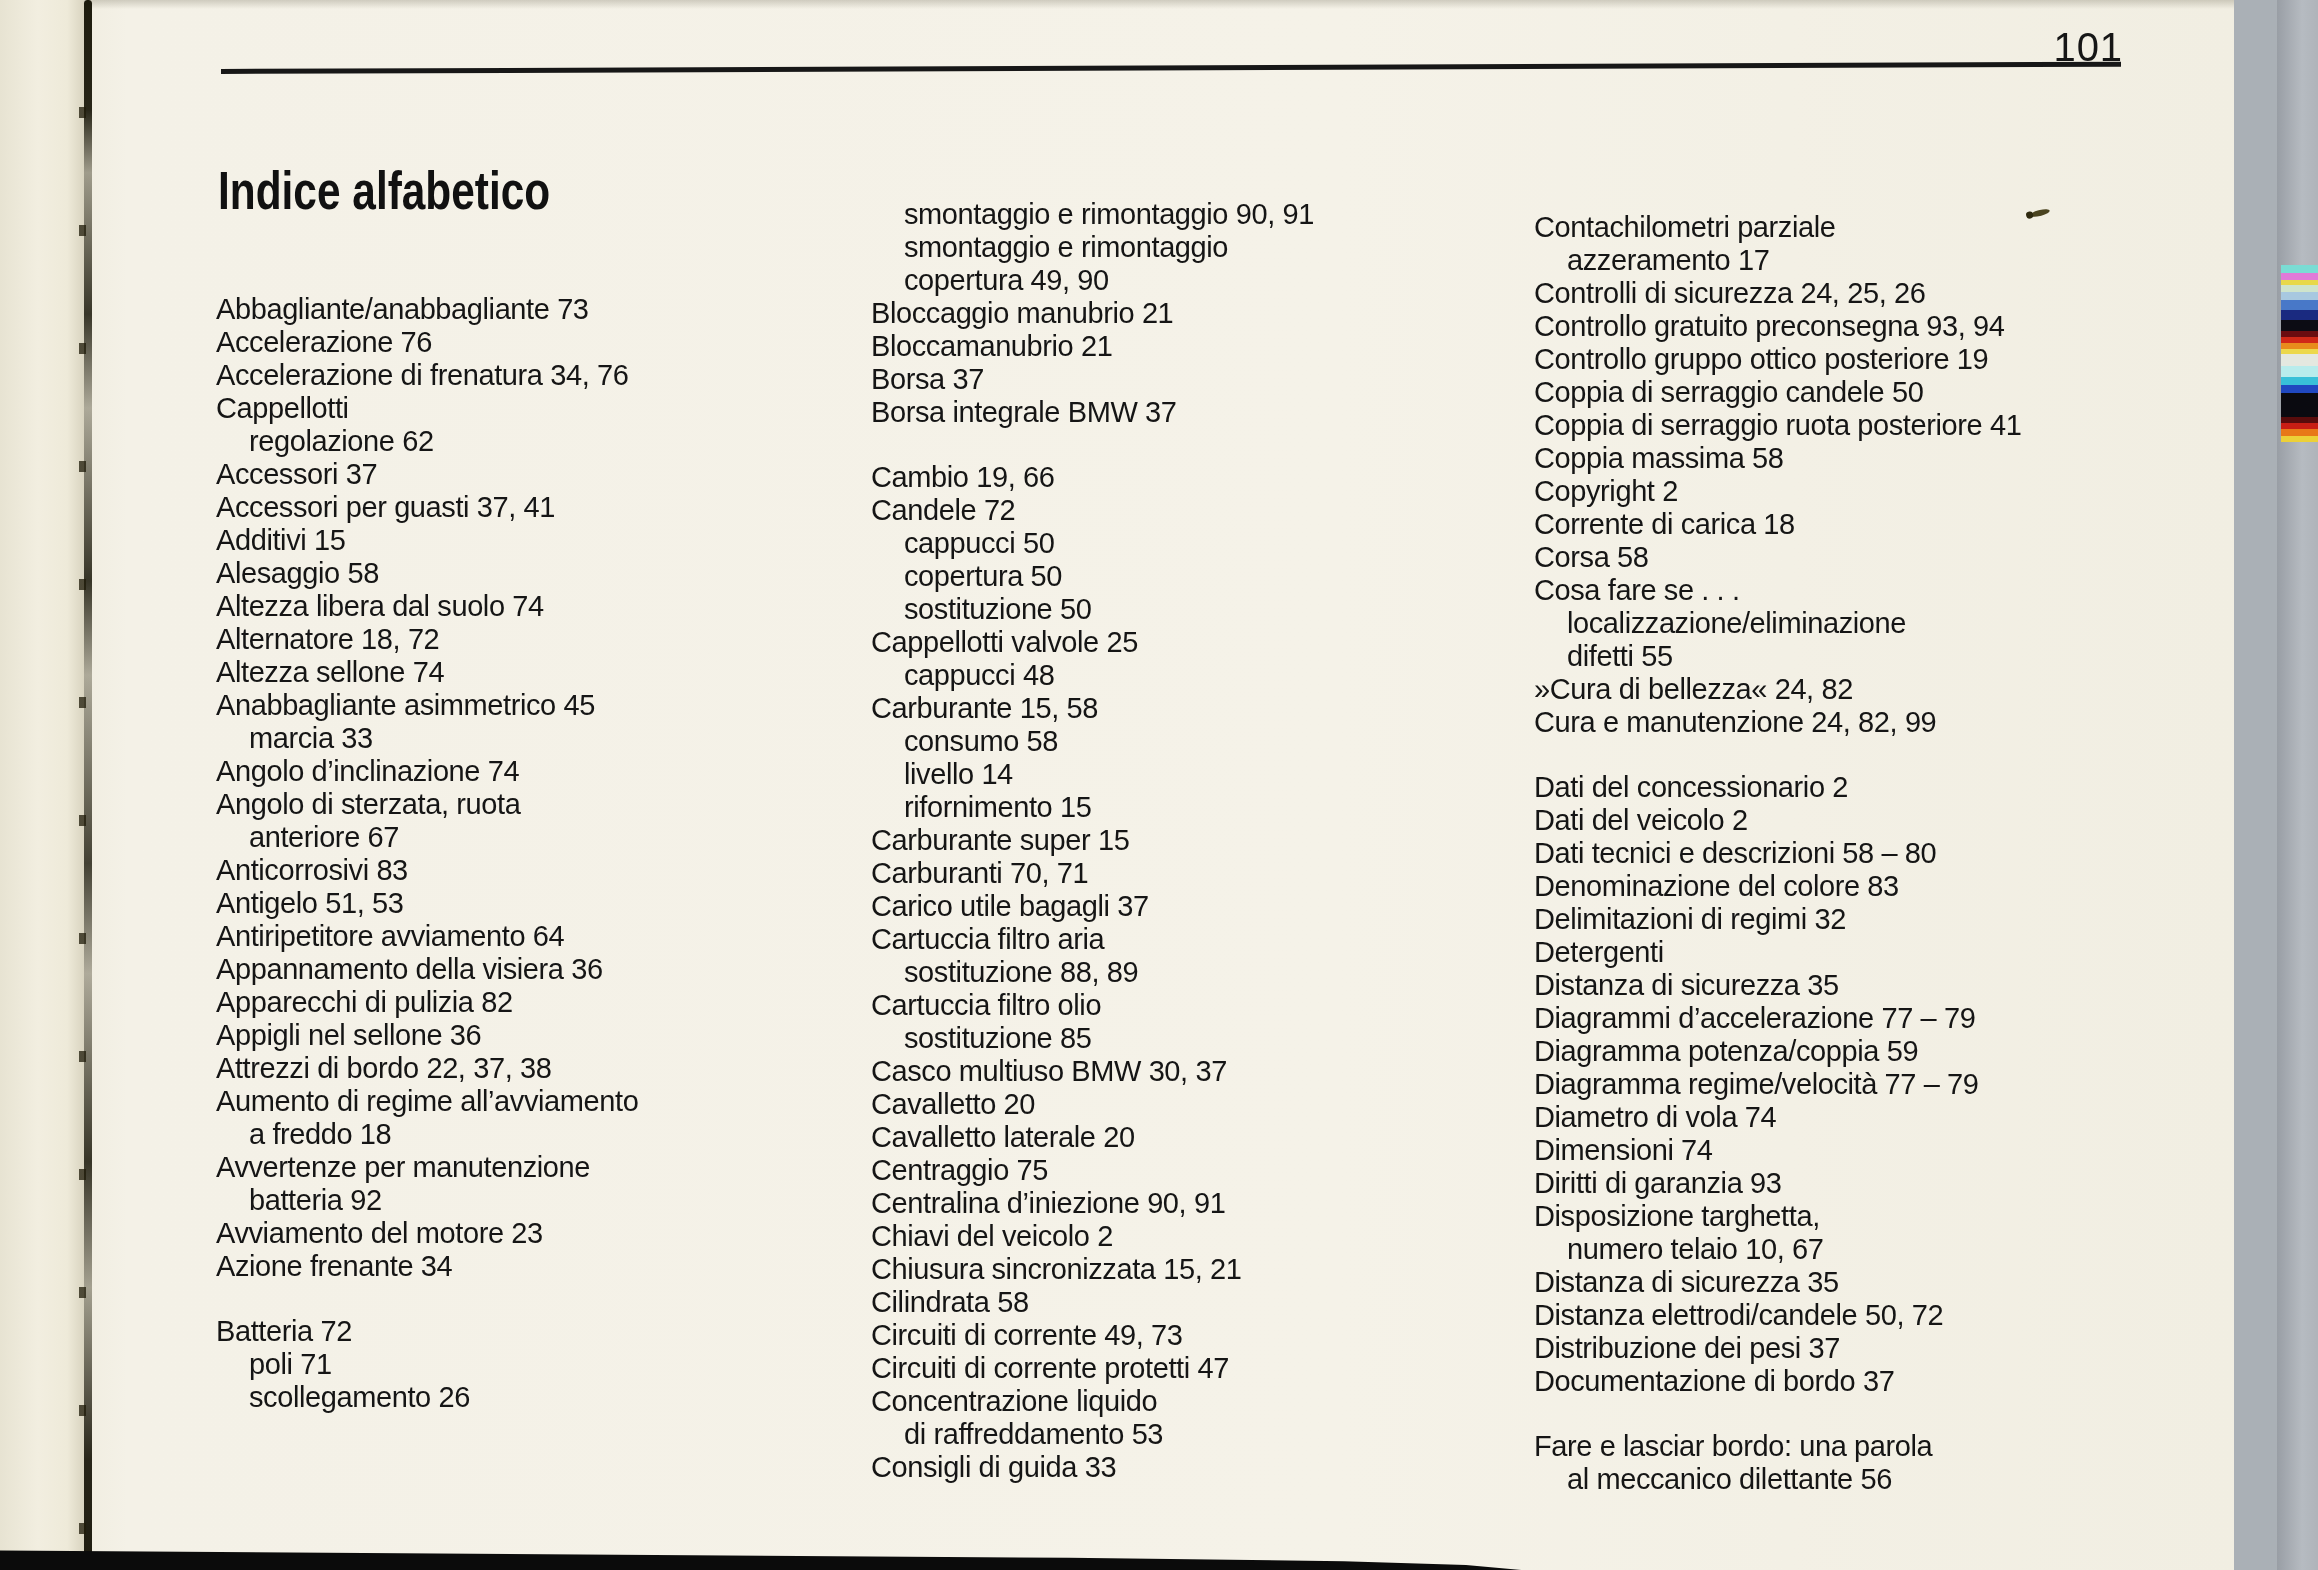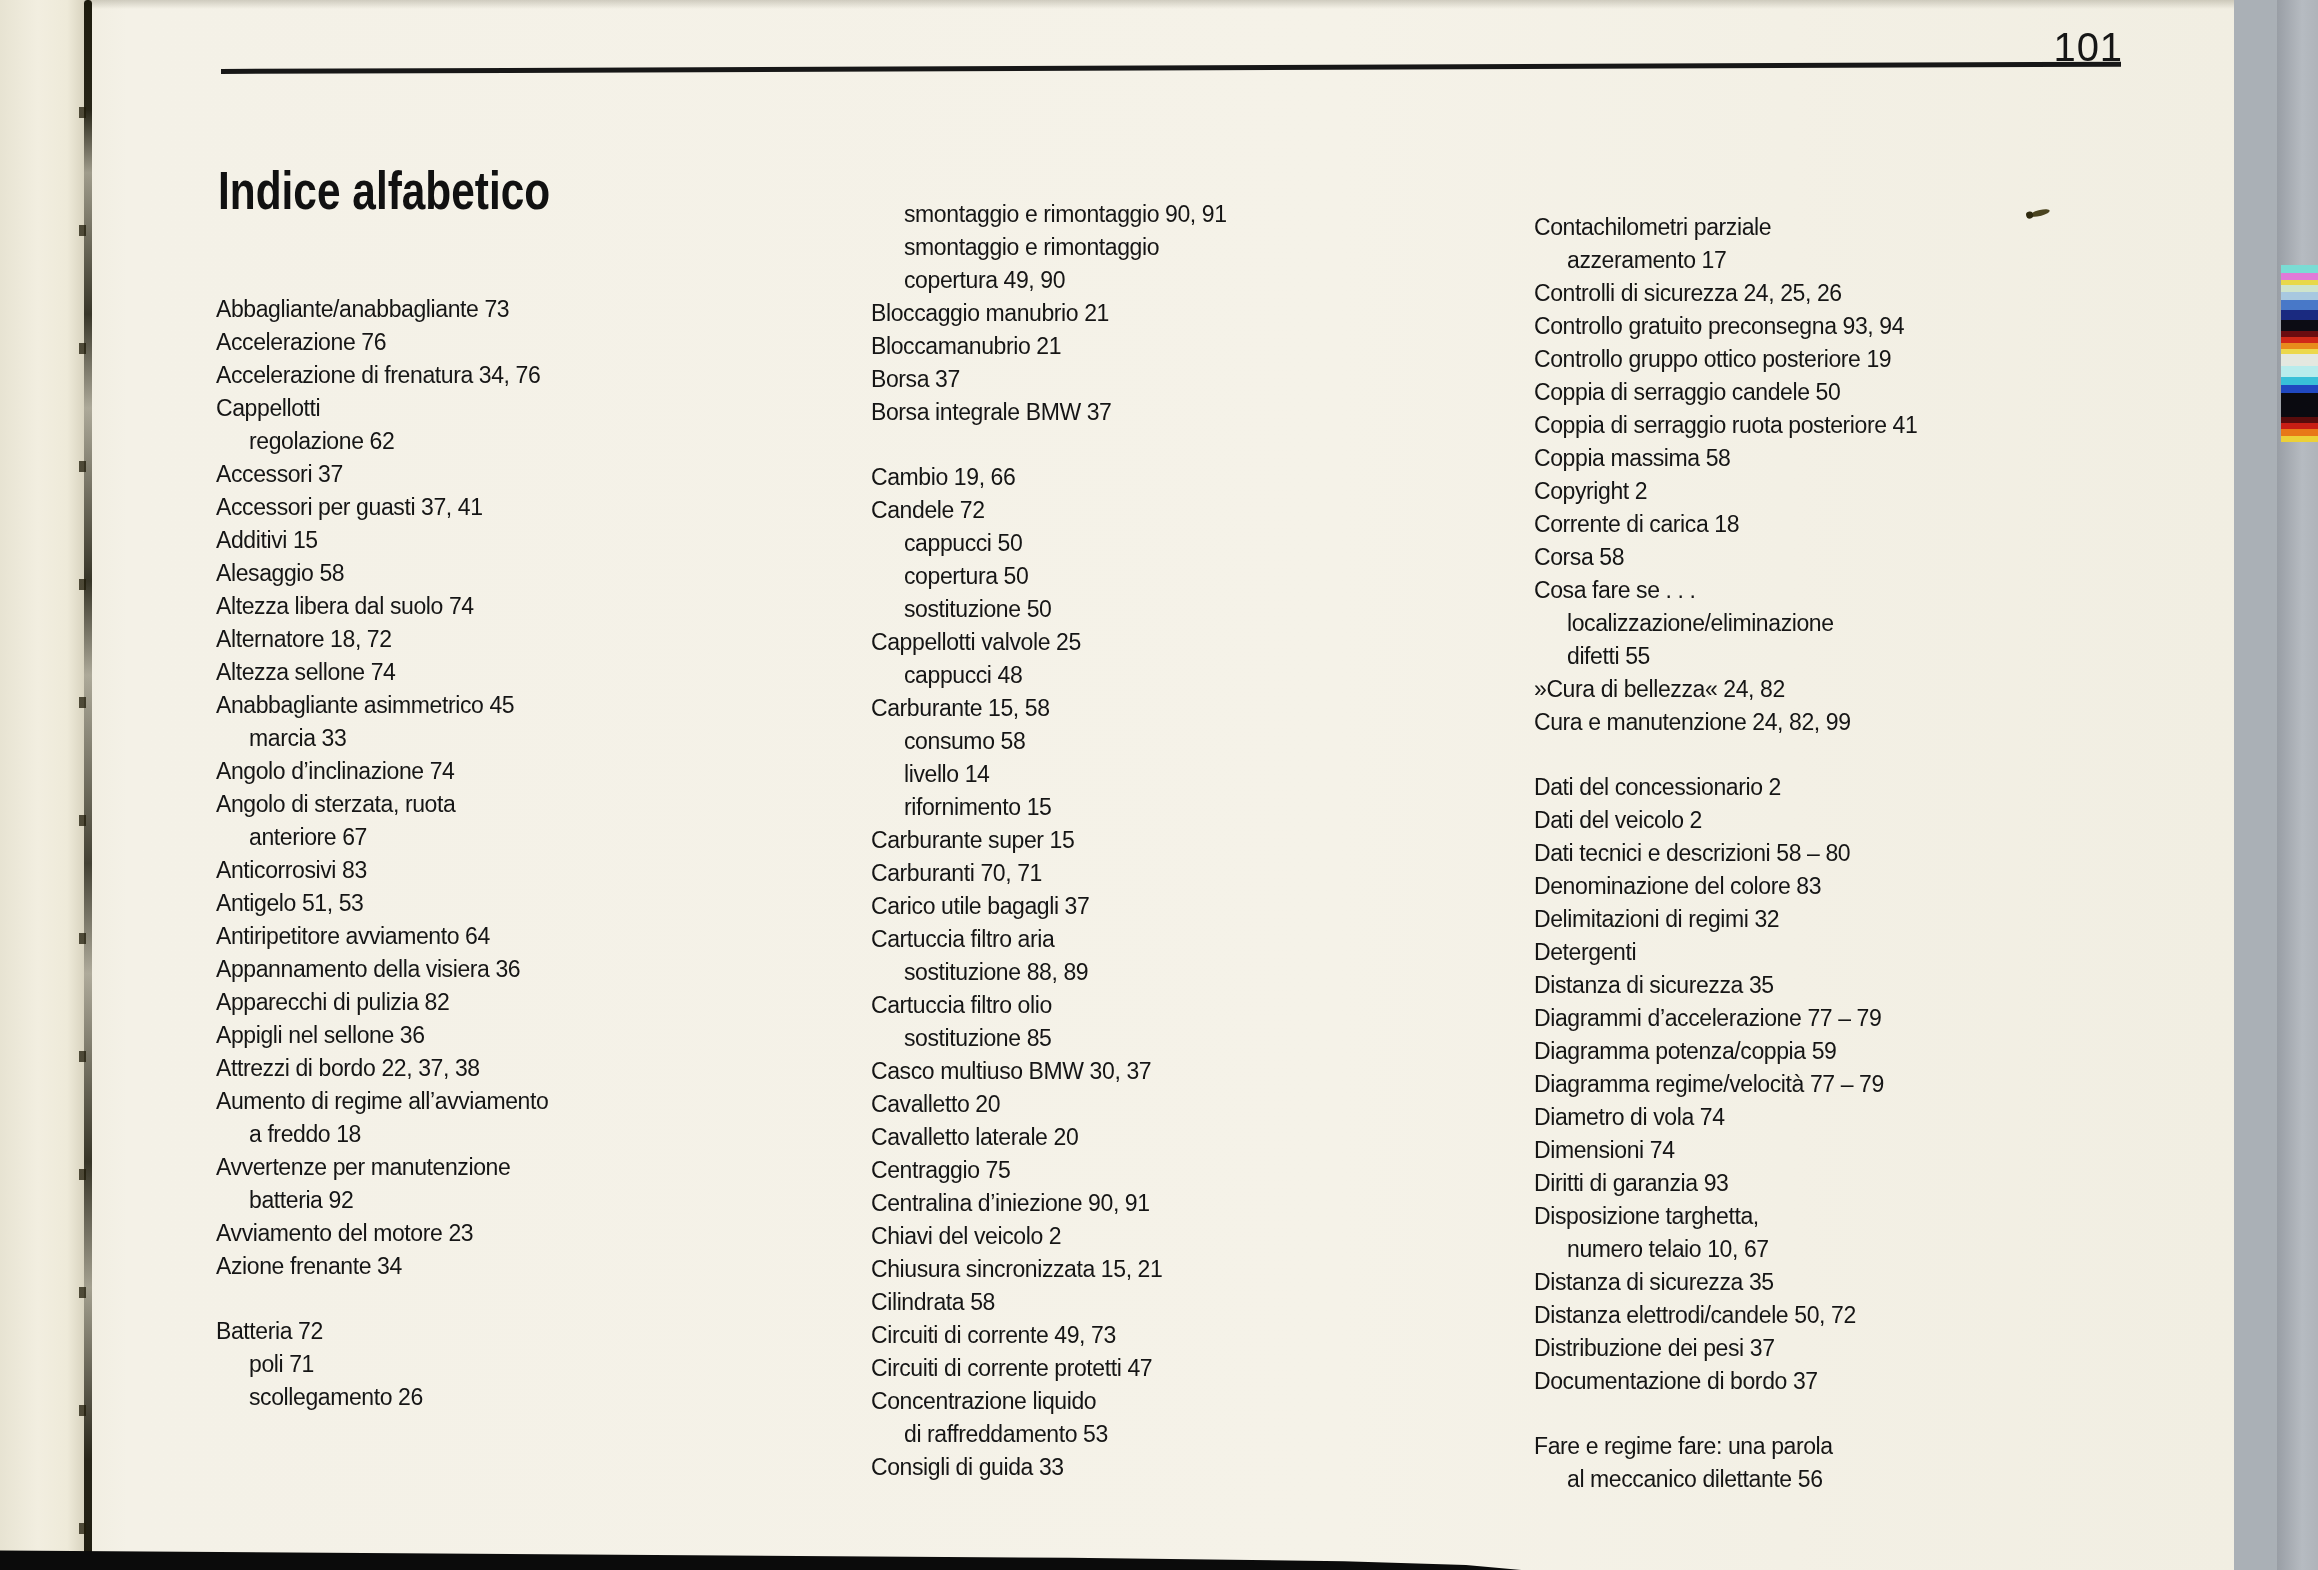--- a/index.html
+++ b/index.html
@@ -42,21 +42,21 @@
     position:absolute;left:221px;top:69px;width:1900px;height:4.5px;background:#171717;
     transform:rotate(-0.22deg);transform-origin:left center;
   }
   .page-title{
     position:absolute;left:218px;top:164px;margin:0;
     font-size:53px;line-height:53px;font-weight:bold;color:#111;
     transform:scaleX(0.8);transform-origin:left top;letter-spacing:0;
     white-space:nowrap;
   }
   .col{
-    position:absolute;color:#151515;font-size:23px;line-height:33px;
+    position:absolute;color:#151515;font-size:29px;line-height:33px;
     letter-spacing:-0.4px;white-space:nowrap;
   }
   .col1{left:216px;top:293px;}
   .col2{left:871px;top:198px;}
   .col3{left:1534px;top:211px;}
   .group + .group{margin-top:32px;}
   .entry.indent{padding-left:33px;}
   .ink-fleck{
     position:absolute;left:2030px;top:210px;width:20px;height:6.4px;
     background:#4a431f;border-radius:50%;transform:rotate(-14deg);
@@ -200,21 +200,21 @@
         <div class="entry">Dimensioni 74</div>
         <div class="entry">Diritti di garanzia 93</div>
         <div class="entry">Disposizione targhetta,</div>
         <div class="entry indent">numero telaio 10, 67</div>
         <div class="entry">Distanza di sicurezza 35</div>
         <div class="entry">Distanza elettrodi/candele 50, 72</div>
         <div class="entry">Distribuzione dei pesi 37</div>
         <div class="entry">Documentazione di bordo 37</div>
       </div>
       <div class="group">
-        <div class="entry">Fare e regime fare: una parola</div>
+        <div class="entry">Fare e lasciar bordo: una parola</div>
         <div class="entry indent">al meccanico dilettante 56</div>
       </div>
     </div>
 
   <div class="ink-fleck"></div>
 </div>
 
 <div class="neighbor-page"></div>
 <div class="binding-seam"></div>
 

